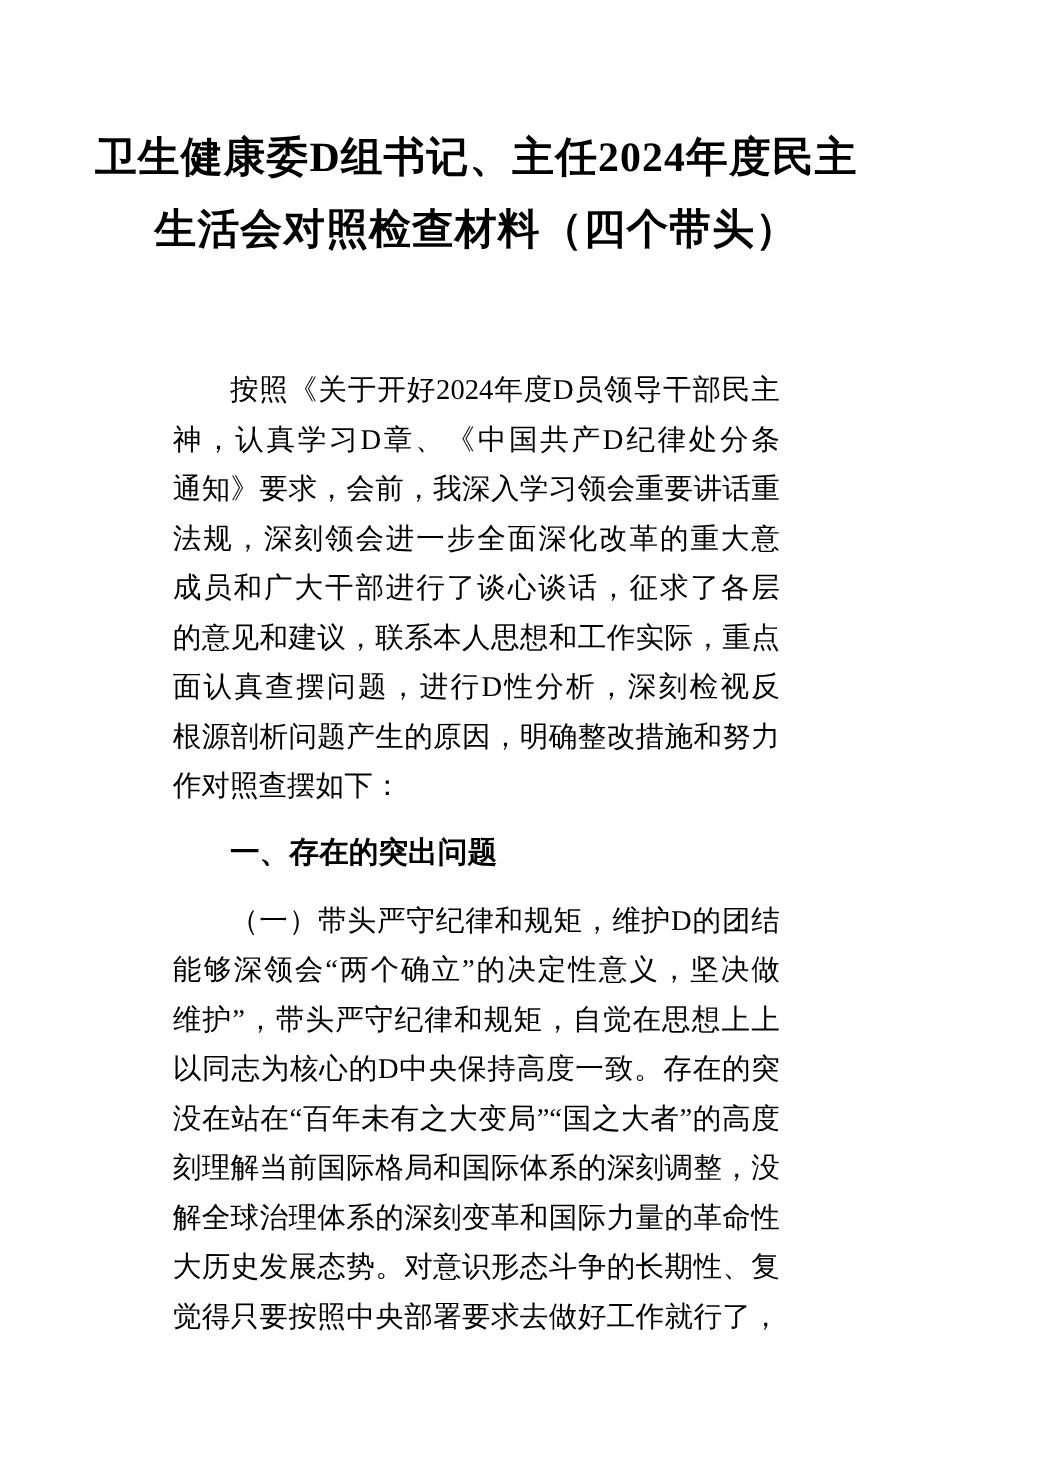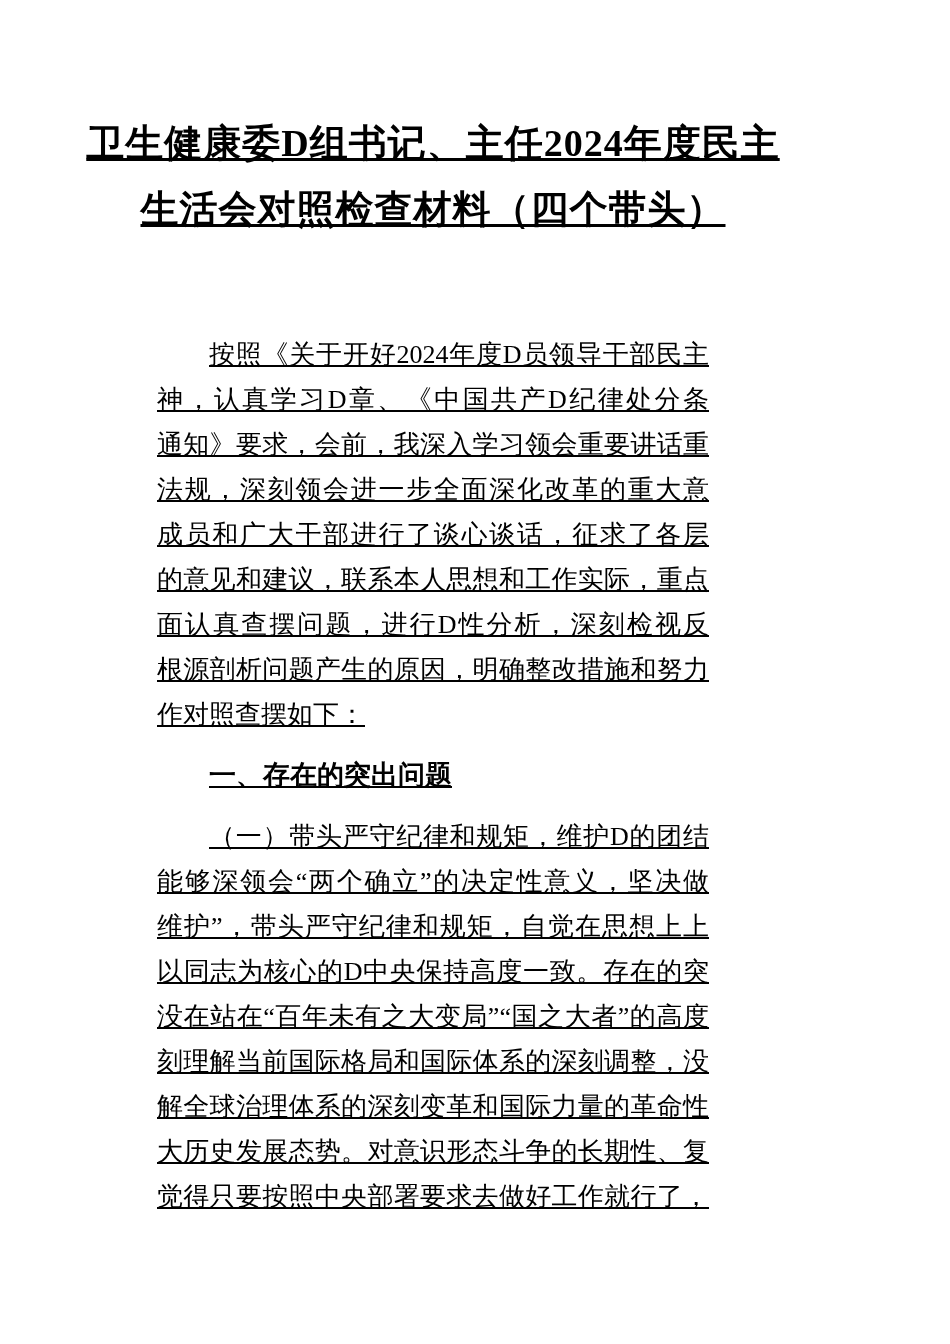--- a/index.html
+++ b/index.html
@@ -7,21 +7,20 @@
     padding: 0;
     background: #ffffff;
   }
   .page {
     position: relative;
     width: 866px;
     height: 1344px;
     background: #ffffff;
     color: #000000;
     overflow: hidden;
-    text-decoration: underline;
   }
   .doc-title {
     padding-top: 110px;
     text-align: center;
     font-family: "Liberation Serif", "DejaVu Serif", serif;
     font-weight: bold;
     font-size: 38px;
     line-height: 66px;
     letter-spacing: 1px;
   }

